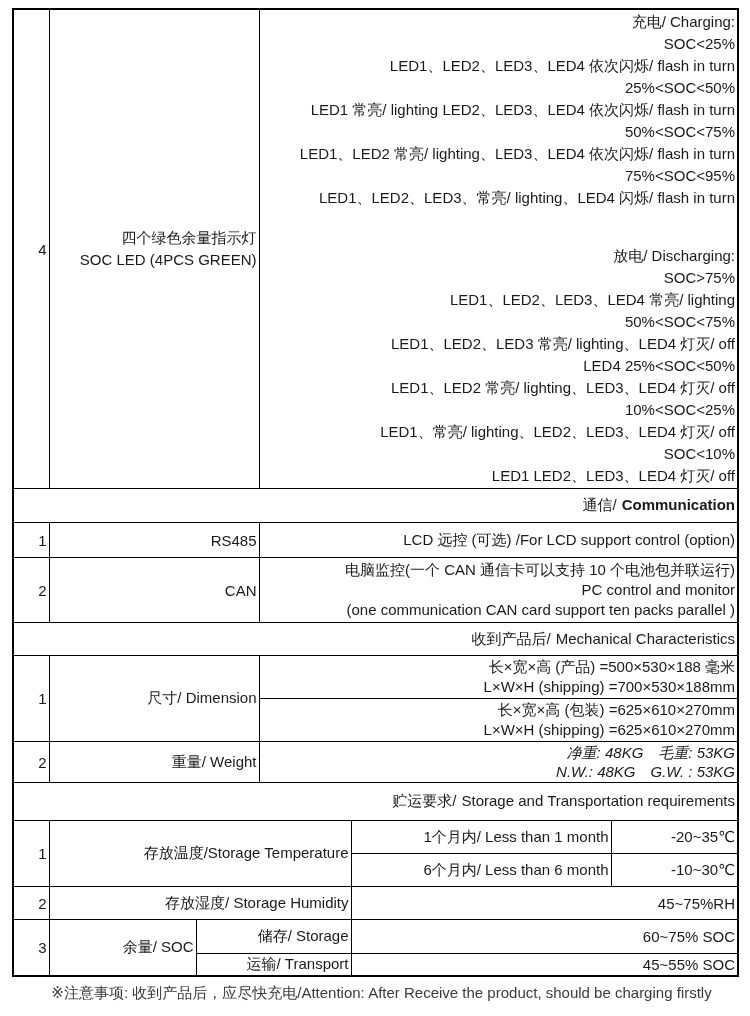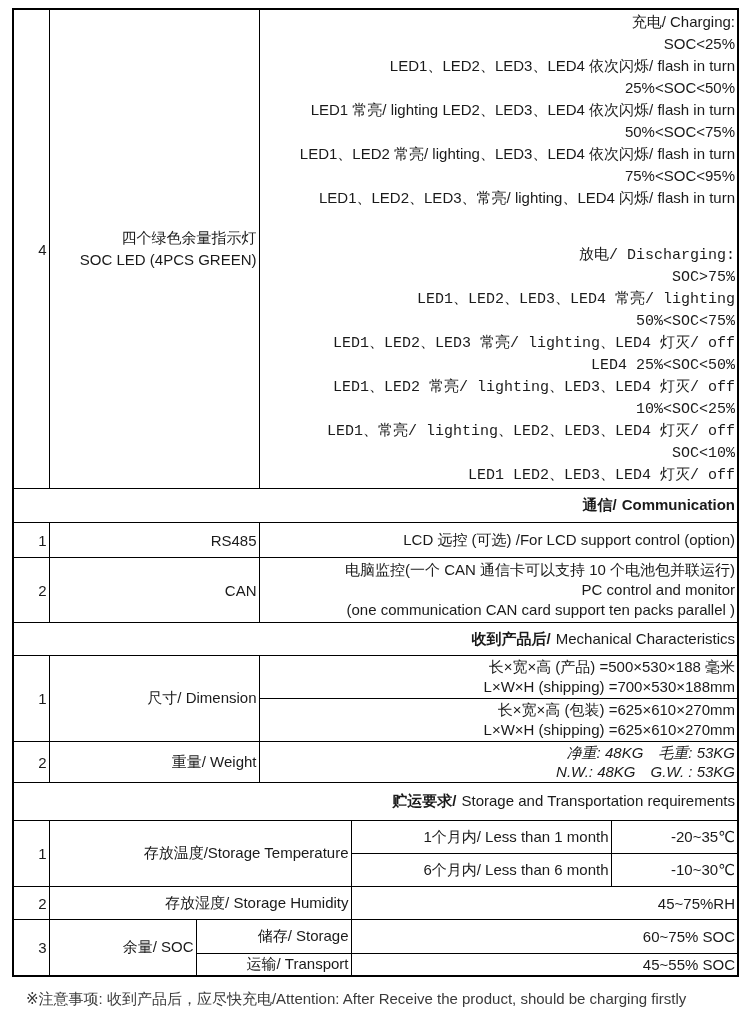--- a/index.html
+++ b/index.html
@@ -32,38 +32,39 @@
     overflow: hidden;
   }
   td.num { font-size: 15px; }
   td.detail {
     text-align: left;
     vertical-align: top;
     padding: 9px 6px 6px 14px;
     line-height: 22px;
     font-size: 15px;
   }
-  .block-discharging { margin-top: 36px; font-family: Liberation Mono, monospace; }
+  .block-discharging { margin-top: 36px; }
   td.sec {
     text-align: left;
     padding: 5px 6px 5px 8px;
     border-top: 2px solid #000;
     font-size: 16px;
   }
-  .sec-zh { font-weight: bold; }
+  .sec-zh { font-weight: normal; }
   .sec-en { margin-left: 5px; }
   .sec-en.bold { font-weight: bold; }
   td.ml { line-height: 20px; }
   td.ml2 { line-height: 19px; font-style: italic; }
   .lbl-line { line-height: 22px; }
   .footnote {
-    margin-top: 13px;
+    margin-top: 7px;
     padding-left: 14px;
     font-size: 15px;
     color: #3a3a3a;
+    text-align: center;
   }
 </style>
 </head>
 <body>
 
 <div class="sheet">
 
   <table class="spec">
     <colgroup>
       <col style="width:36px">

